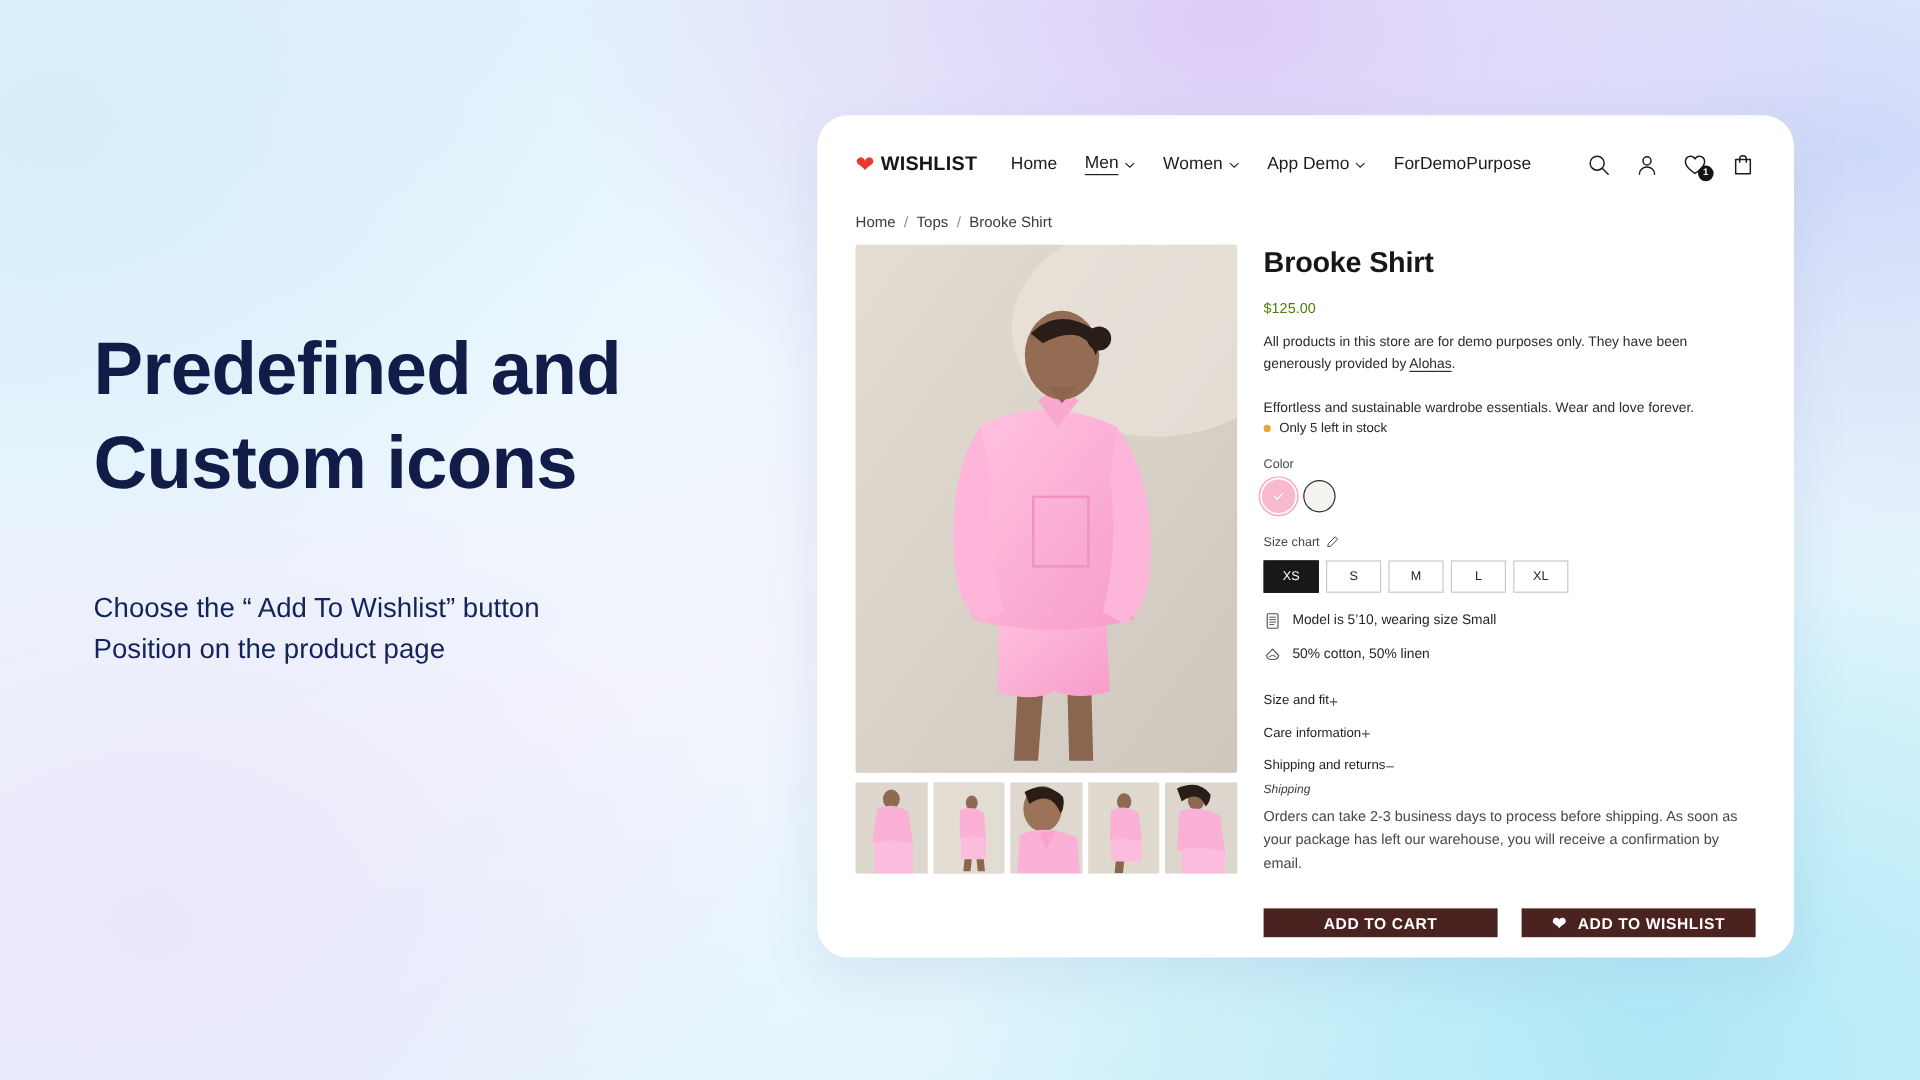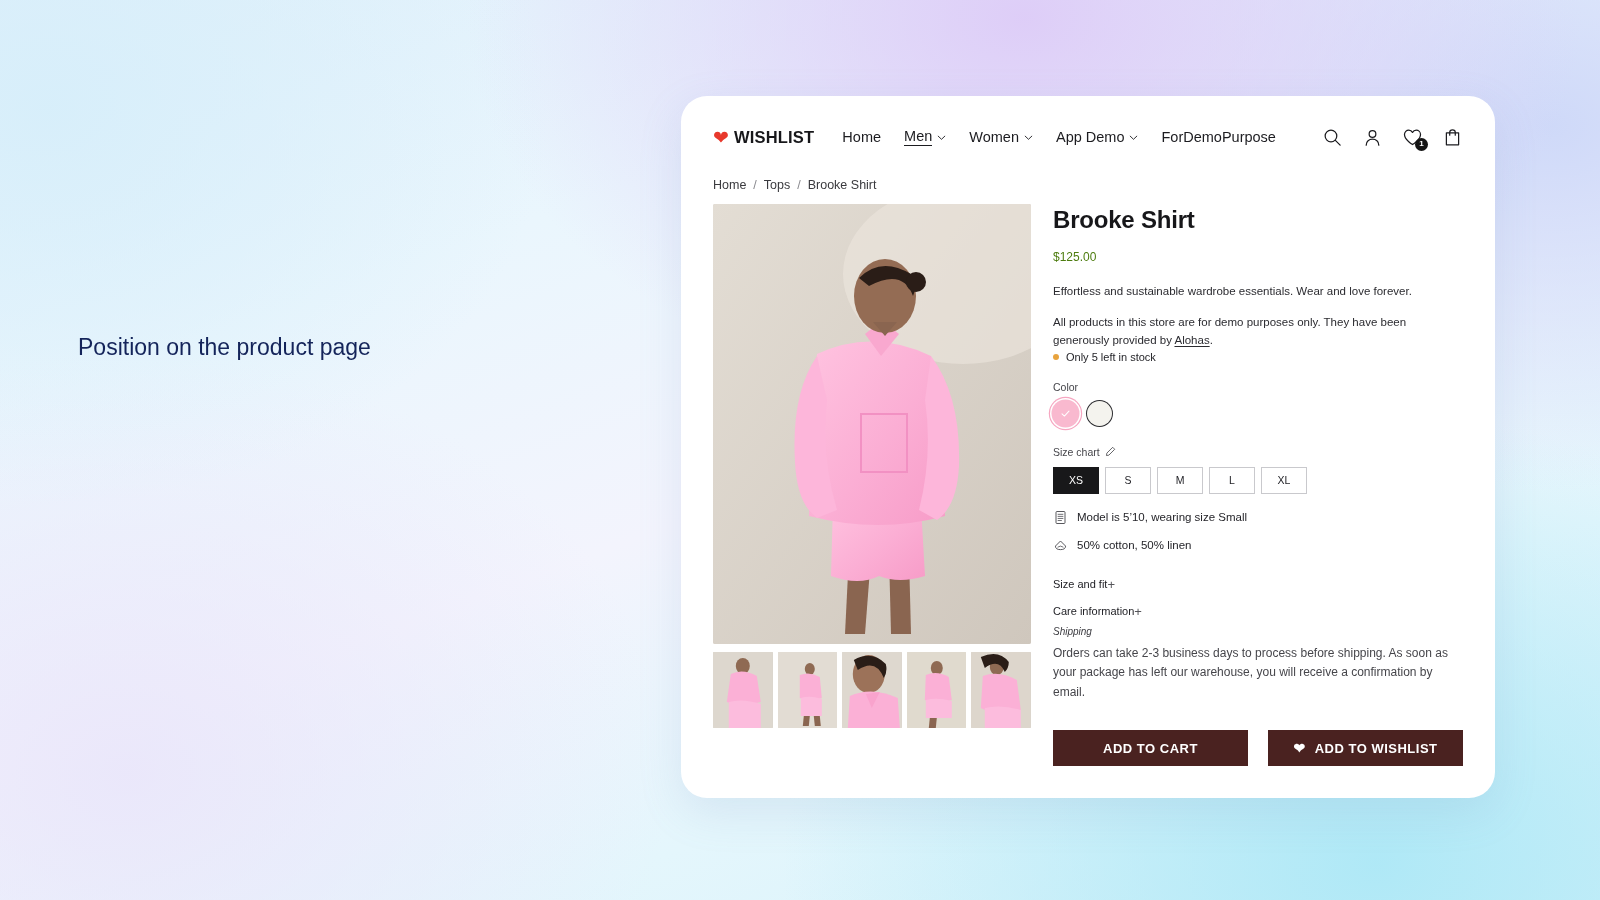--- a/index.html
+++ b/index.html
@@ -295,21 +295,21 @@
     line-height: 1.62;
     color: #46464b;
   }
 
   .cta-row {
     display: flex;
     gap: 20px;
     margin-top: 22px;
   }
   .cta {
-    height: 36px;
+    height: 24px;
     flex: 1;
     display: flex;
     align-items: center;
     justify-content: center;
     gap: 9px;
     background: #4a2220;
     color: #ffffff;
     font-size: 13px;
     font-weight: 700;
     letter-spacing: 0.5px;
@@ -318,21 +318,26 @@
     font-family: "Liberation Sans", sans-serif;
   }
   .cta-heart { font-size: 14px; line-height: 1; }
 </style>
 </head>
 <body>
 
 <div class="stage">
 
   <div class="promo">
+    <div class="promo-title">
+      <div>Predefined and</div>
+      <div>Custom icons</div>
+    </div>
     <div class="promo-sub">
+      <div>Choose the “ Add To Wishlist” button</div>
       <div>Position on the product page</div>
     </div>
   </div>
 
   <div class="card">
     <div class="card-inner">
 
       <div class="site-header">
         <div class="brand">
           <span class="brand-heart">❤</span>
@@ -495,24 +500,24 @@
                 <path d="M14 56 Q30 52 50 58 L50 76 L14 76 Z" fill="#fcbcdd"></path>
               </svg>
             </div>
           </div>
         </div>
 
         <div class="info">
           <div class="p-title">Brooke Shirt</div>
           <div class="p-price">$125.00</div>
 
-          <div class="p-desc">Effortless and sustainable wardrobe essentials. Wear and love forever.</div>
           <div class="p-desc p-desc2">
             <span>All products in this store are for demo purposes only. They have been generously provided by </span><span class="u-link">Alohas</span><span>.</span>
           </div>
+          <div class="p-desc">Effortless and sustainable wardrobe essentials. Wear and love forever.</div>
 
           <div class="stock">
             <span class="stock-dot"></span>
             <span>Only 5 left in stock</span>
           </div>
 
           <div class="opt-label">Color</div>
           <div class="swatches">
             <div class="swatch pink">
               <svg class="tick" viewBox="0 0 12 12">
@@ -554,20 +559,24 @@
           </div>
 
           <div class="accordions">
             <div class="acc-head">
               <span>Size and fit</span>
               <span class="acc-sign">+</span>
             </div>
             <div class="acc-head">
               <span>Care information</span>
               <span class="acc-sign">+</span>
+            </div>
+            <div class="acc-head">
+              <span>Shipping and returns</span>
+              <span class="acc-sign">−</span>
             </div>
             <div class="acc-body">
               <div class="acc-sub">Shipping</div>
               <div class="acc-text">Orders can take 2-3 business days to process before shipping. As soon as your package has left our warehouse, you will receive a confirmation by email.</div>
             </div>
           </div>
 
           <div class="cta-row">
             <button class="cta">
               <span>ADD TO CART</span>

